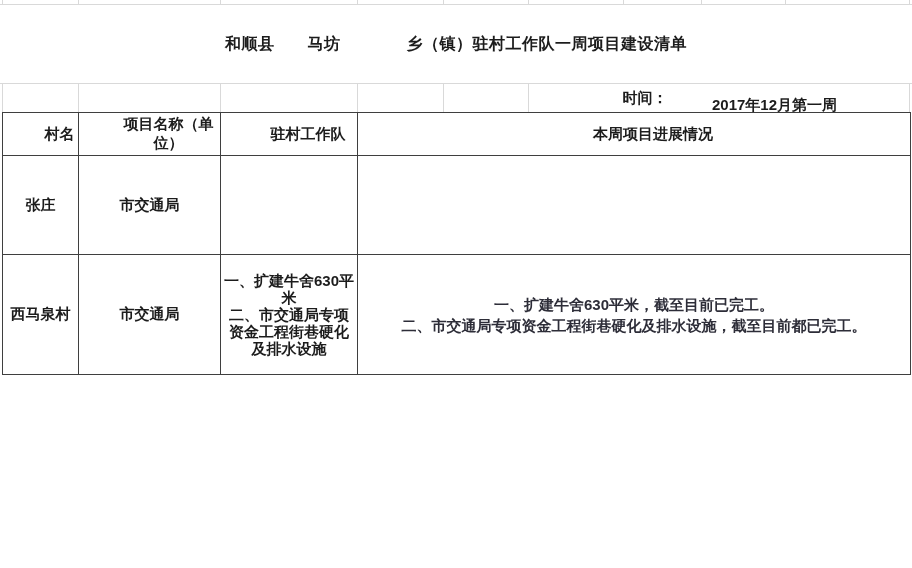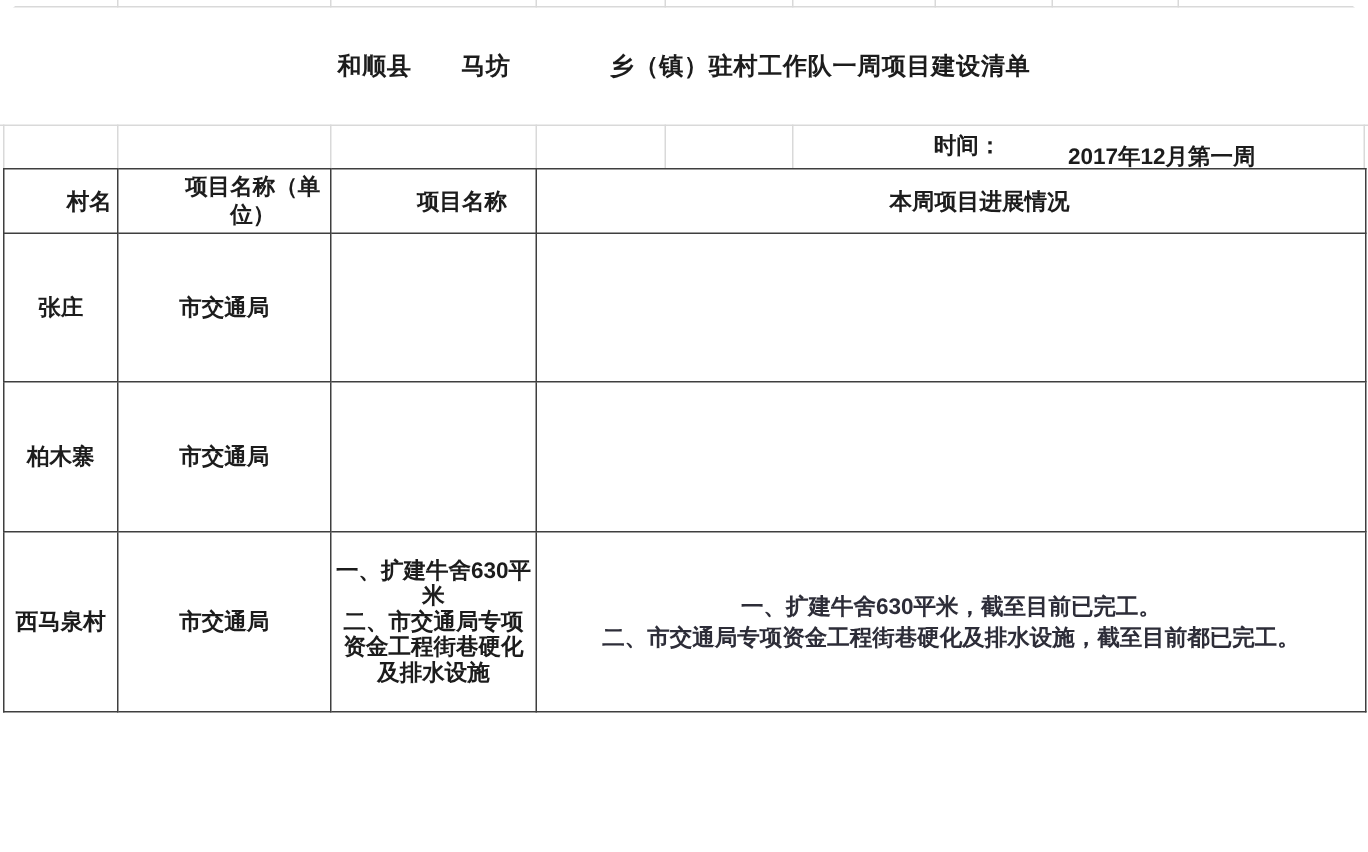--- a/index.html
+++ b/index.html
@@ -3,21 +3,20 @@
 <meta charset="utf-8">
 <style>
   html,body{margin:0;padding:0;background:#fff;}
   #canvas{
     position:relative;
     width:912px;height:568px;
     background:#ffffff;
     font-family:"Liberation Sans","DejaVu Sans",sans-serif;
     color:#1c1c1c;
     overflow:hidden;
-    border-radius:23px;
   }
   
   .grid-h{position:absolute;left:0;width:912px;height:1px;background:#d9d9d9;}
   .grid-v{position:absolute;width:1px;background:#d9d9d9;}
   .tick-top{top:0;height:5px;}
   .tick-time{top:83px;height:29px;}
 
   
   .title-row{
     position:absolute;top:5px;left:0;width:912px;height:78px;
@@ -92,31 +91,25 @@
     <colgroup>
       <col style="width:76px">
       <col style="width:142px">
       <col style="width:137px">
       <col style="width:553px">
     </colgroup>
     <tbody>
         <tr class="hdr">
       <td>村名</td>
       <td>项目名称（单位）</td>
-      <td>项目名称</td>
+      <td>驻村工作队</td>
       <td>本周项目进展情况</td>
     </tr>
     <tr class="r2">
       <td>张庄</td>
-      <td>市交通局</td>
-      <td class="c-project"></td>
-      <td class="c-progress"></td>
-    </tr>
-    <tr class="r3">
-      <td>柏木寨</td>
       <td>市交通局</td>
       <td class="c-project"></td>
       <td class="c-progress"></td>
     </tr>
     <tr class="r4">
       <td>西马泉村</td>
       <td>市交通局</td>
       <td class="c-project">一、扩建牛舍630平米
 二、市交通局专项资金工程街巷硬化及排水设施</td>
       <td class="c-progress">一、扩建牛舍630平米，截至目前已完工。

